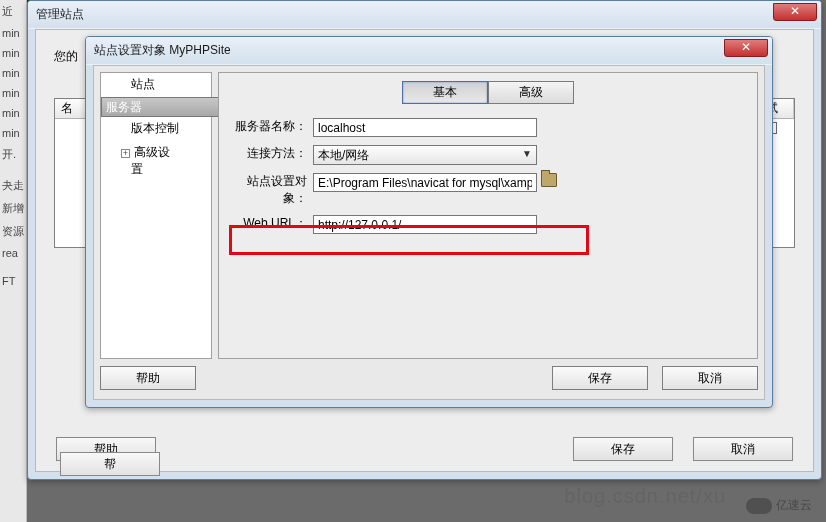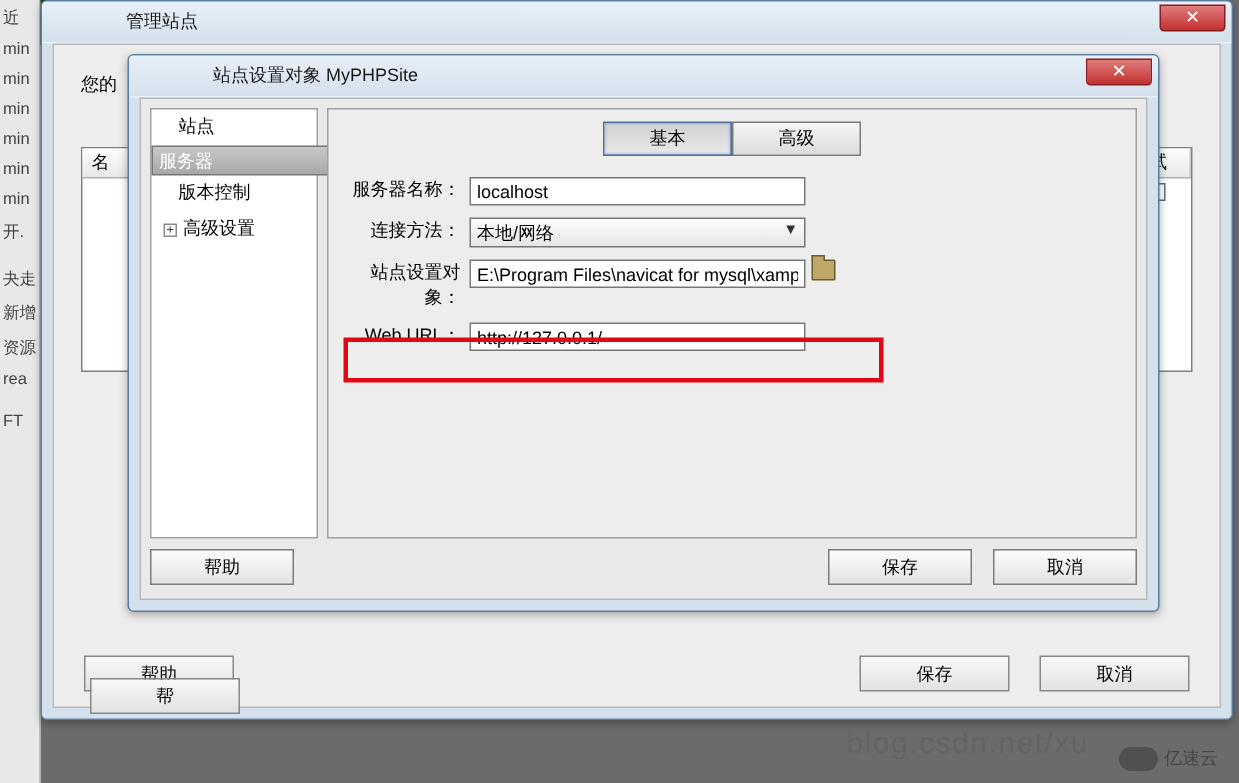--- a/index.html
+++ b/index.html
@@ -2,21 +2,21 @@
 <html><head>
 <meta charset="utf-8">
 <style>
   * { box-sizing: border-box; font-family: "Microsoft YaHei", Tahoma, sans-serif; font-size: 12px; }
   body { margin: 0; width: 826px; height: 522px; background: #6b6b6b; overflow: hidden; position: relative; }
 
   .underlay-dark { position:absolute; left:27px; top:0; width:350px; height:30px; background:#0b4a0b; }
 
   .window { position: absolute; background: #d4e0ec; border: 1px solid #5a7ea0; border-radius: 4px; box-shadow: 0 2px 6px rgba(0,0,0,0.3); overflow:hidden;}
   .titlebar { height: 28px; display: flex; align-items: center; padding: 0 4px 0 8px; background: linear-gradient(#e9f1f9,#d4e0ec); border-bottom: 1px solid transparent; position:relative;}
-  .titlebar .title { color:#1a1a1a;margin-left:48px; }
+  .titlebar .title { color:#1a1a1a; }
   .titlebar .close { position:absolute; right:4px; top:2px; width:44px; height:18px; background: linear-gradient(#e07c7c,#c33030); border:1px solid #8a1c1c; border-radius:0 0 3px 3px; color:#fff; text-align:center; line-height:14px; font-size:12px; cursor:pointer;}
   .inner { position:absolute; left:7px; right:7px; top:28px; bottom:7px; background:#e9e9e9; border:1px solid #b9b9b9; }
 
   
   #win-bg { left:27px; top:0; width:795px; height:480px; }
   #win-bg .inner { background:#ededed; padding:10px; }
   .bg-desc { margin: 8px 8px; }
   .bg-table { margin: 4px 8px; border:1px solid #808080; background:#fff; height:150px; position:relative;}
   .bg-th { display:flex; background:linear-gradient(#fdfdfd,#e8e8e8); border-bottom:1px solid #b0b0b0; height:20px;}
   .bg-th .cell{border-right:1px solid #c8c8c8; padding:1px 6px;}
@@ -24,21 +24,21 @@
   .bg-tr .cell{padding:1px 6px; border-right:1px solid transparent;}
   .chk { width:12px; height:12px; border:1px solid #667; background:#fff; display:inline-block; vertical-align:middle;}
   .chk.c::after{content:"✓"; font-size:10px; color:#2a5; display:block; line-height:10px; margin-left:-1px;}
   .bg-btn { width:100px; height:24px; background:linear-gradient(#f8f8f8,#e2e2e2); border:1px solid #888; display:inline-flex; align-items:center; justify-content:center; cursor:pointer;}
   .bg-actions { position:absolute; bottom:10px; left:0; right:0; display:flex; padding:0 20px;}
 
   
   #win-fg { left:85px; top:36px; width:688px; height:372px; }
   #win-fg .inner { padding:0; }
   .sidebar { position:absolute; left:6px; top:6px; width:112px; bottom:40px; background:#fff; border:1px solid #a0a0a0; }
-  .side-item { padding:3px 18px; cursor:pointer; border-bottom:1px solid transparent;}
+  .side-item { padding:3px 30px; cursor:pointer; border-bottom:1px solid transparent;}
   .side-item.sel { background: linear-gradient(#c8c8c8,#a8a8a8); color:#fff; }
   .tree-toggle { display:inline-block; width:9px; height:9px; border:1px solid #888; margin-right:4px; margin-left:-10px; font-size:9px; line-height:7px; text-align:center; color:#444; background:#fff;}
   .content { position:absolute; left:124px; right:6px; top:6px; bottom:40px; background:#ededed; border:1px solid #a0a0a0; padding:8px;}
   .tabbar { text-align:center; margin-bottom:14px; }
   .tab { display:inline-block; width:86px; height:23px; line-height:20px; background:linear-gradient(#f4f4f4,#dcdcdc); border:1px solid #7a7a7a; text-align:center; cursor:pointer;}
   .tab.active { background:linear-gradient(#d0d0d0,#e9e9e9); border:1px solid #4e6fa0; box-shadow:inset 0 0 2px #6a8acc;}
   .form-row { display:flex; margin-bottom:8px; }
   .lbl { width:86px; text-align:right; padding-right:6px; }
   .txt { width:224px; height:19px; border:1px solid #767676; background:#fff; padding:4px 4px; }
   .sel { width:224px; height:20px; border:1px solid #767676; background:linear-gradient(#fdfdfd,#e6e6e6); padding:1px 4px; position:relative; cursor:pointer;}

